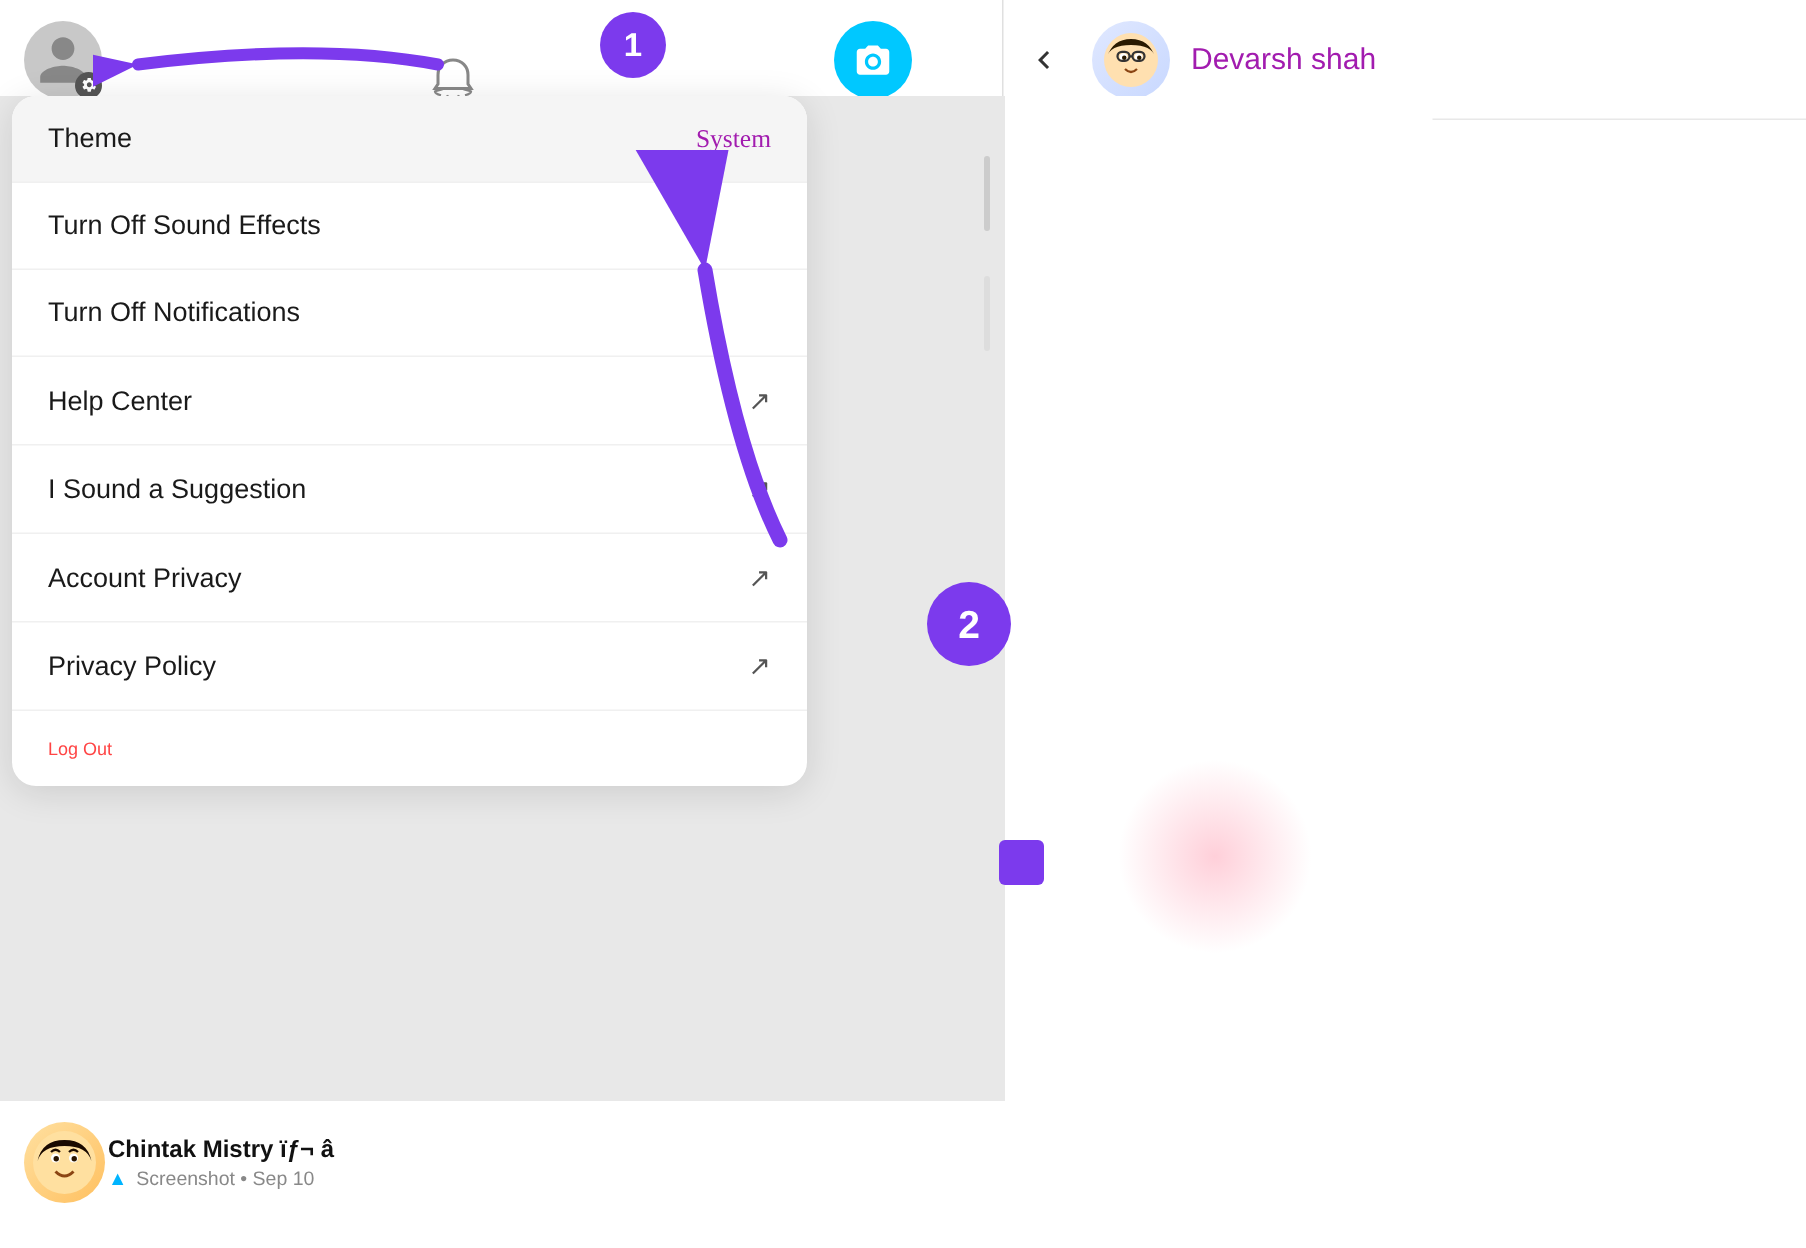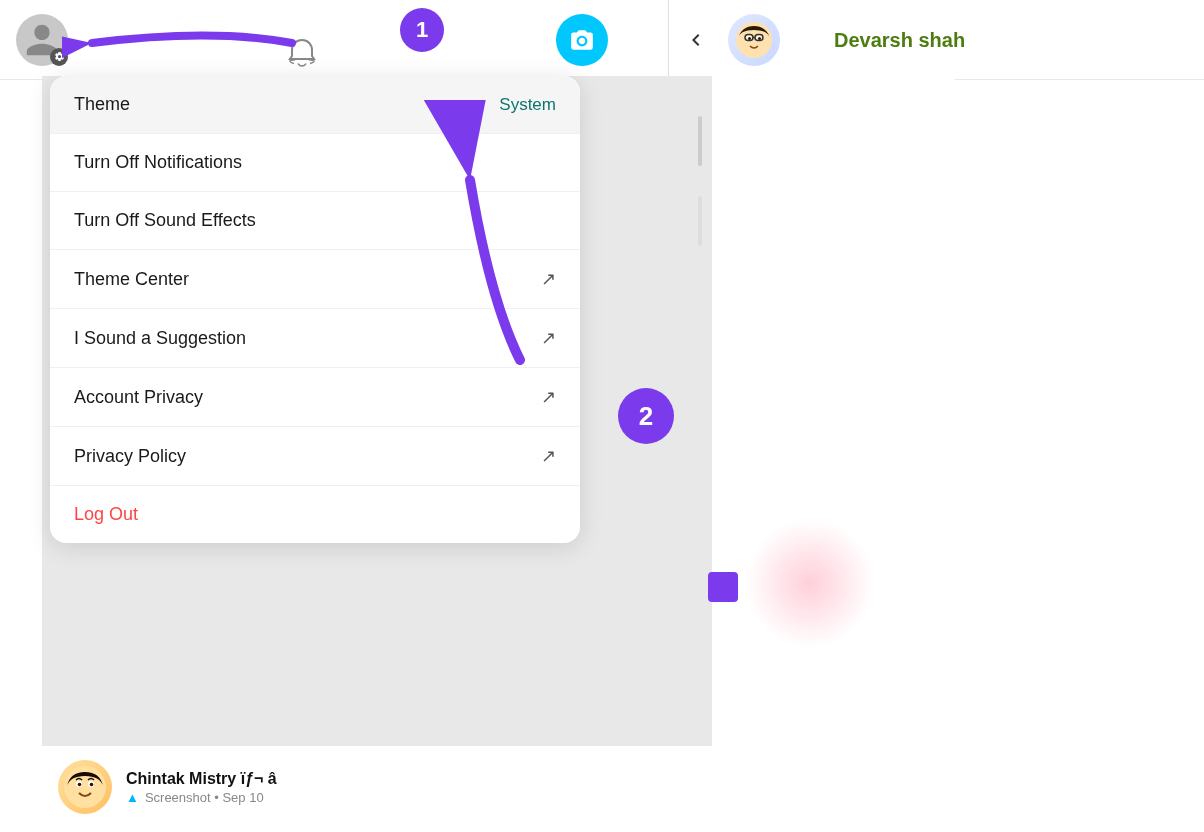--- a/index.html
+++ b/index.html
@@ -79,23 +79,22 @@
       width: 36px;
       height: 36px;
       display: flex;
       align-items: center;
       justify-content: center;
       cursor: pointer;
     }
 
     .user-name {
       font-size: 20px;
-      font-weight: 700;
-      color: #4d7c0f;
-      margin-left: 40px;
+      font-weight: 400;
+      color: #a21caf;
     }
 
     
     .dropdown-menu {
       position: absolute;
       top: 0;
       left: 8px;
       width: 530px;
       background: #fff;
       border-radius: 16px;
@@ -118,34 +117,35 @@
     }
 
     .menu-item-label {
       font-size: 18px;
       color: #1a1a1a;
       font-weight: 400;
     }
 
     .menu-item-value {
       font-size: 17px;
-      color: #0f766e;
+      color: #a21caf;
+      font-family: Liberation Serif, serif;
     }
 
     .menu-item-theme {
       background: #f5f5f5;
     }
 
     .external-icon {
       font-size: 18px;
       color: #555;
     }
 
     .logout-label {
-      font-size: 18px;
+      font-size: 12px;
       color: #ff4444;
       font-weight: 400;
     }
 
     .contact-info {
       flex: 1;
     }
 
     .contact-name {
       font-size: 16px;
@@ -263,41 +263,41 @@
 
   <svg class="arrow-annotation-svg" style="left:62px; top:8px; width:250px; height:70px;" viewBox="0 0 250 70">
     <defs>
       <marker id="arrowhead-left" markerWidth="10" markerHeight="7" refX="0" refY="3.5" orient="auto">
         <polygon points="10 0, 0 3.5, 10 7" fill="#7c3aed"></polygon>
       </marker>
     </defs>
     <path d="M230 35 Q150 20 30 35" stroke="#7c3aed" stroke-width="8" fill="none" marker-end="url(#arrowhead-left)" stroke-linecap="round"></path>
   </svg>
 
-  <div style="position:absolute; top:76px; left:0; width:955px; height:752px; display:flex;padding-left:42px;">
+  <div style="position:absolute; top:64px; left:0; width:955px; height:752px; display:flex;">
 
     <div style="width:670px; background:#e8e8e8; position:relative; flex-shrink:0;">
 
       <div class="dropdown-menu">
 
         <div class="menu-item menu-item-theme">
           <span class="menu-item-label">Theme</span>
           <span class="menu-item-value">System</span>
         </div>
 
         <div class="menu-item">
+          <span class="menu-item-label">Turn Off Sound Effects</span>
+        </div>
+
+        <div class="menu-item">
           <span class="menu-item-label">Turn Off Notifications</span>
         </div>
 
         <div class="menu-item">
-          <span class="menu-item-label">Turn Off Sound Effects</span>
-        </div>
-
-        <div class="menu-item">
-          <span class="menu-item-label">Theme Center</span>
+          <span class="menu-item-label">Help Center</span>
           <span class="external-icon">↗</span>
         </div>
 
 
         <div class="menu-item">
           <span class="menu-item-label">I Sound a Suggestion</span>
           <span class="external-icon">↗</span>
         </div>
 
         <div class="menu-item">
@@ -314,21 +314,21 @@
           <span class="logout-label">Log Out</span>
         </div>
 
       </div>
 
       <div style="position:absolute; right:10px; top:40px; display:flex; flex-direction:column; gap:30px;">
         <div style="width:4px; height:50px; background:#ccc; border-radius:2px;"></div>
         <div style="width:4px; height:50px; background:#ddd; border-radius:2px;"></div>
       </div>
 
-      <div style="position:absolute; bottom:0; left:0; right:0; height:82px; background:#fff; display:flex; align-items:center; padding:0 16px; gap:14px;">
+      <div style="position:absolute; bottom:0; left:0; right:0; height:82px; background:#fff; display:flex; align-items:center; padding:0 16px; gap:2px;">
 
         <div style="width:54px; height:54px; border-radius:50%; background:linear-gradient(135deg,#ffe0a0,#ffc060); display:flex; align-items:center; justify-content:center; overflow:hidden; flex-shrink:0;">
           <svg width="46" height="46" viewBox="0 0 46 46">
             <circle cx="23" cy="23" r="21" fill="#ffe0a0"></circle>
             <path d="M5 22 Q8 8 23 8 Q38 8 41 22 Q38 12 23 12 Q8 12 5 22z" fill="#1a0a00"></path>
             <circle cx="17" cy="20" r="3" fill="white"></circle>
             <circle cx="29" cy="20" r="3" fill="white"></circle>
             <circle cx="17.5" cy="20.5" r="1.8" fill="#2a1500"></circle>
             <circle cx="29.5" cy="20.5" r="1.8" fill="#2a1500"></circle>
             <path d="M17 29 Q23 35 29 29" fill="none" stroke="#8B4513" stroke-width="2"></path>

